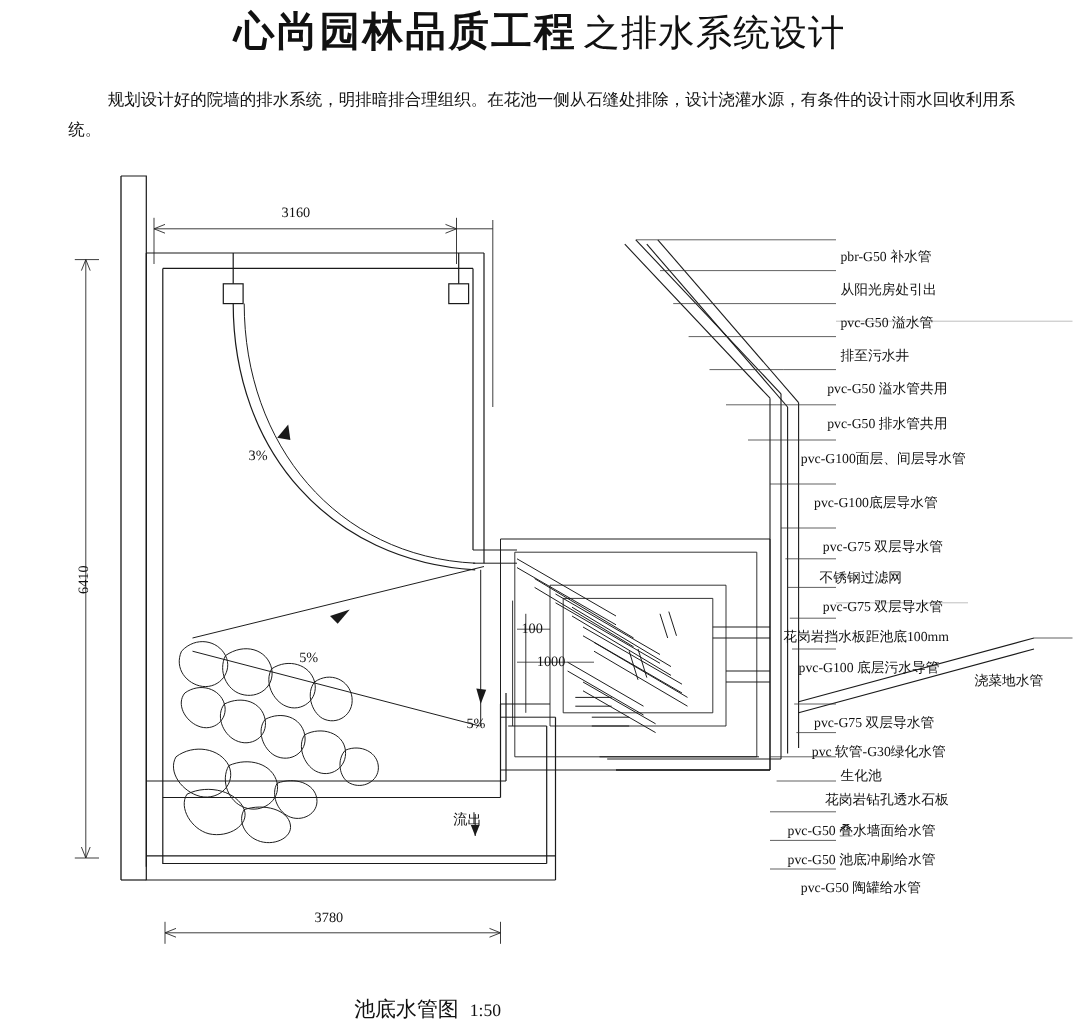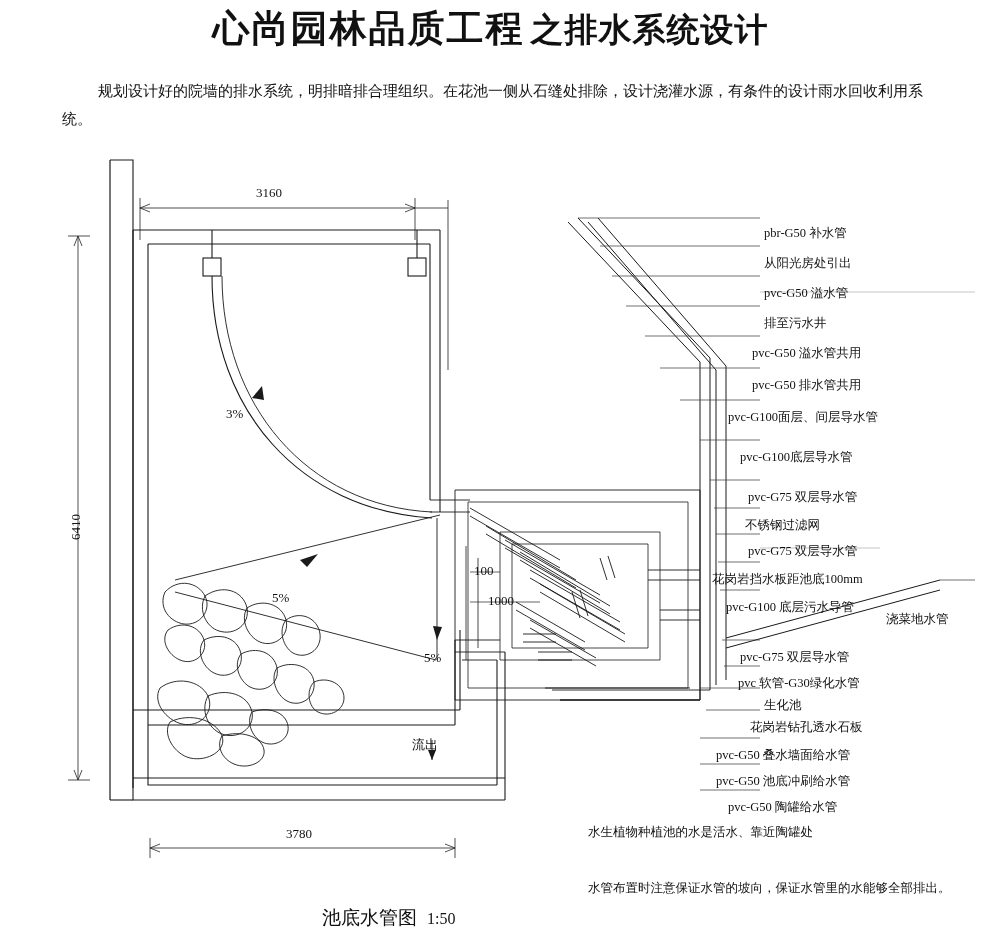--- a/index.html
+++ b/index.html
@@ -25,21 +25,21 @@
     text-align: center;
     white-space: nowrap;
   }
   #header .title-main {
     font-size: 37px;
     font-weight: bold;
     letter-spacing: 2px;
   }
   #header .title-sub {
     font-size: 33px;
-    font-weight: bold;
+    font-weight: normal;
     letter-spacing: 1px;
     margin-left: 6px;
   }
 
   
   #intro {
     position: absolute;
     top: 62px;
     left: 62px;
     width: 870px;
@@ -346,19 +346,17 @@
   <div class="callout" style="left:740px; top:494px;">pvc-G75 双层导水管</div>
   <div class="callout" style="left:738px; top:520px;">pvc 软管-G30绿化水管</div>
   <div class="callout" style="left:764px; top:542px;">生化池</div>
   <div class="callout" style="left:750px; top:564px;">花岗岩钻孔透水石板</div>
   <div class="callout" style="left:716px; top:592px;">pvc-G50 叠水墙面给水管</div>
   <div class="callout" style="left:716px; top:618px;">pvc-G50 池底冲刷给水管</div>
   <div class="callout" style="left:728px; top:644px;">pvc-G50 陶罐给水管</div>
 
   <div class="callout" style="left:886px; top:456px;">浇菜地水管</div>
 
-  <div class="note" style="left:588px; top:682px;">水生植物种植池的水是活水、靠近陶罐处</div>
-  <div class="note" style="left:588px; top:738px;">水管布置时注意保证水管的坡向，保证水管里的水能够全部排出。</div>
 </div>
 
 <div id="caption">
   <span class="caption-text">池底水管图</span><span class="caption-scale">1:50</span>
 </div>
 
 </body></html>

